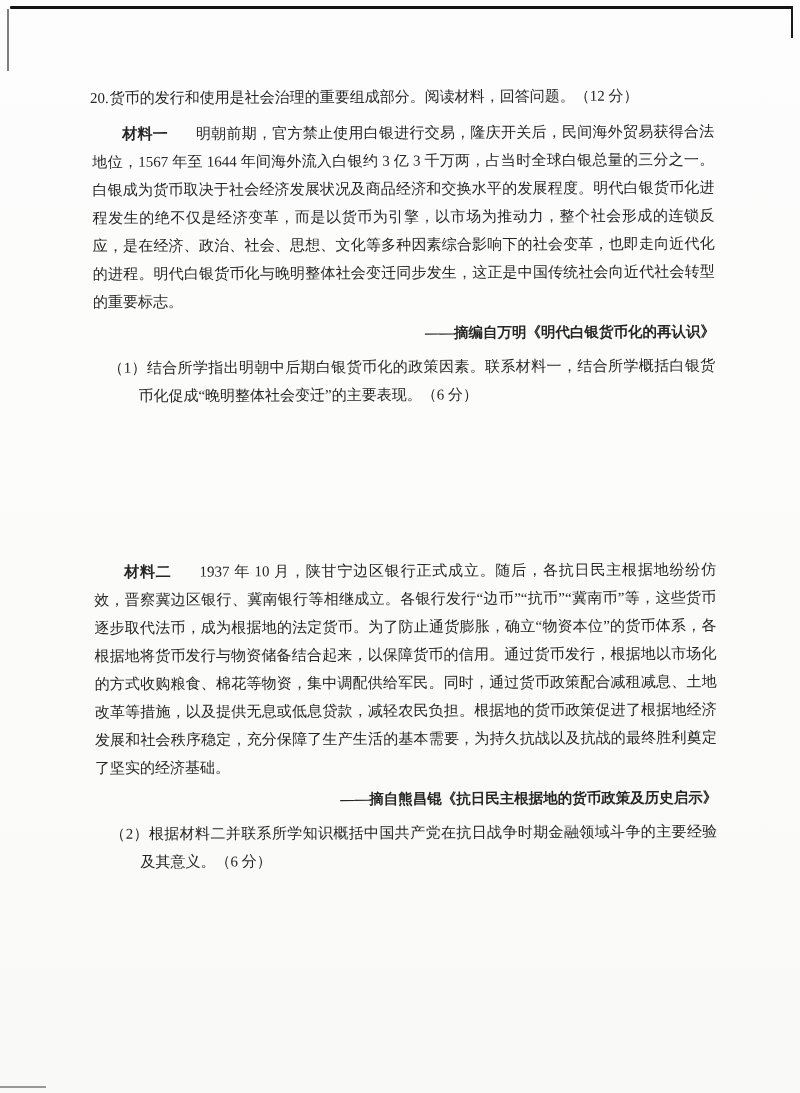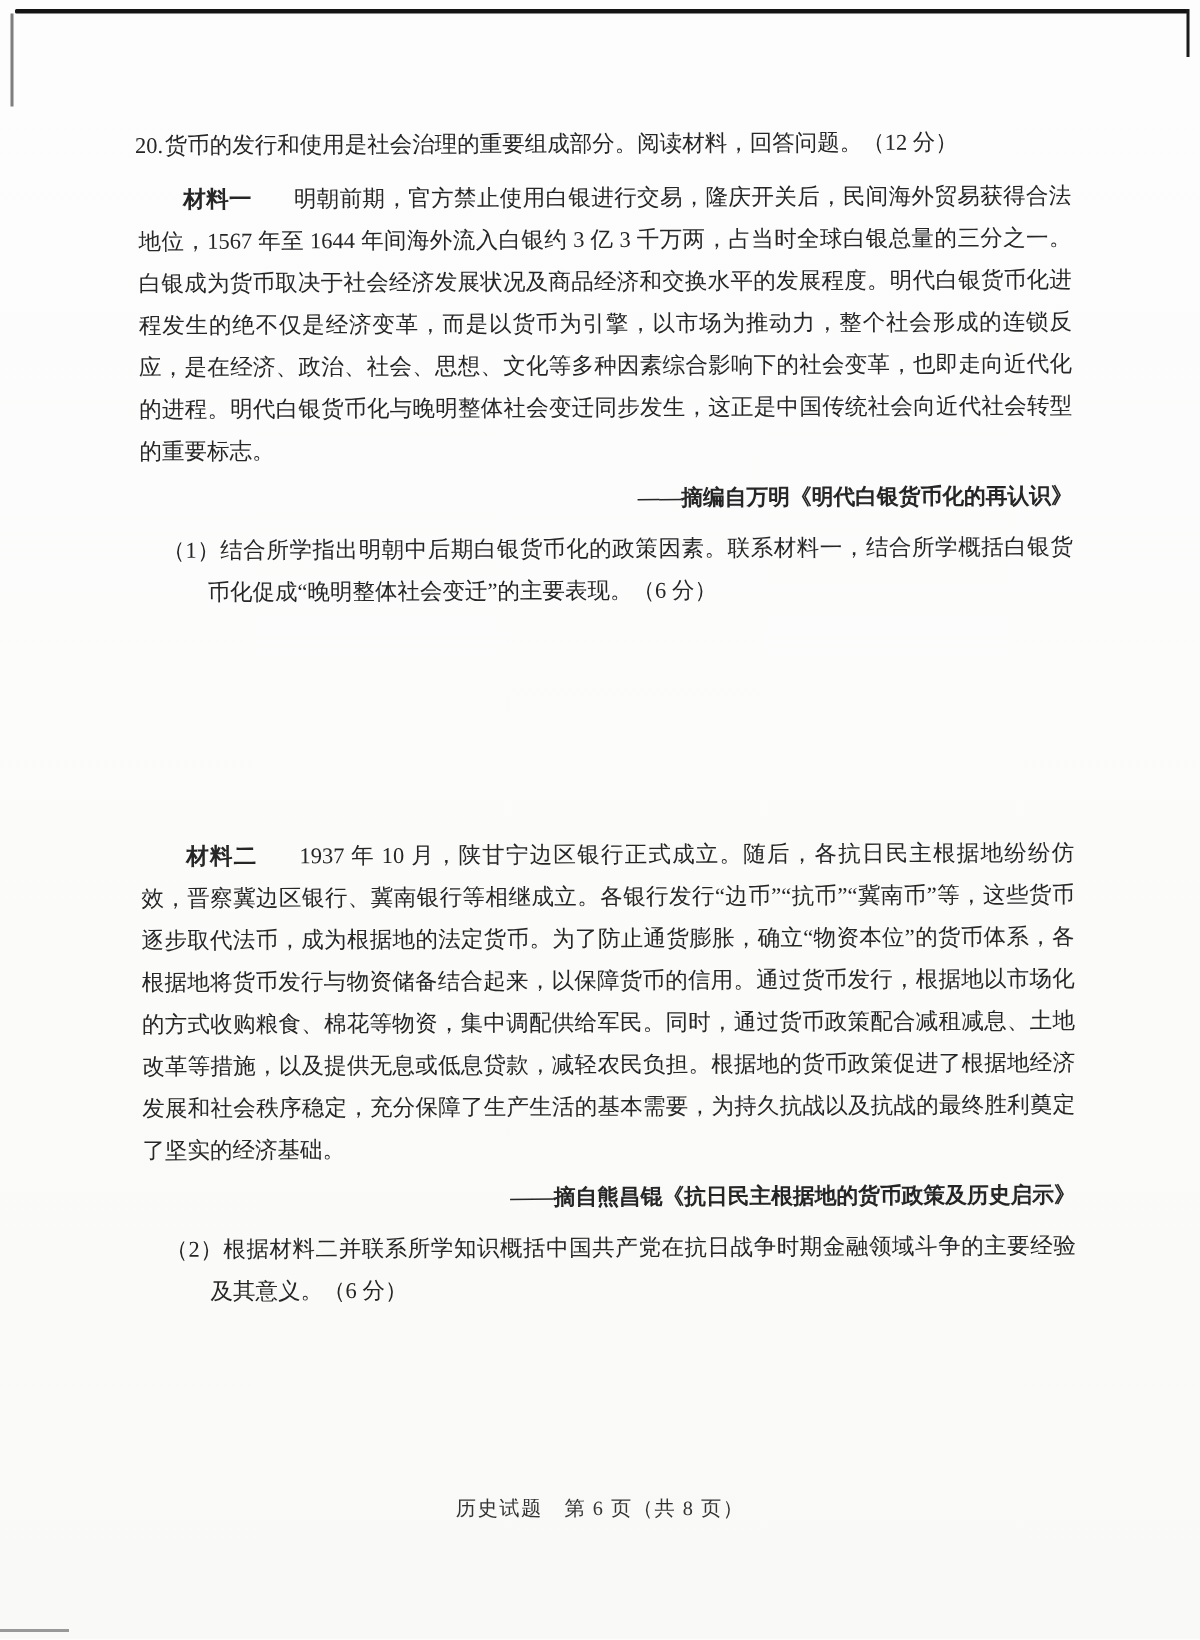--- a/index.html
+++ b/index.html
@@ -61,15 +61,14 @@
     <div class="answer-space"></div>
 
     <p class="material"><span class="material-label">材料二</span><span>1937 年 10 月，陕甘宁边区银行正式成立。随后，各抗日民主根据地纷纷仿效，晋察冀边区银行、冀南银行等相继成立。各银行发行“边币”“抗币”“冀南币”等，这些货币逐步取代法币，成为根据地的法定货币。为了防止通货膨胀，确立“物资本位”的货币体系，各根据地将货币发行与物资储备结合起来，以保障货币的信用。通过货币发行，根据地以市场化的方式收购粮食、棉花等物资，集中调配供给军民。同时，通过货币政策配合减租减息、土地改革等措施，以及提供无息或低息贷款，减轻农民负担。根据地的货币政策促进了根据地经济发展和社会秩序稳定，充分保障了生产生活的基本需要，为持久抗战以及抗战的最终胜利奠定了坚实的经济基础。</span></p>
 
     <p class="source">——摘自熊昌锟《抗日民主根据地的货币政策及历史启示》</p>
 
     <p class="subq">（2）根据材料二并联系所学知识概括中国共产党在抗日战争时期金融领域斗争的主要经验及其意义。（6 分）</p>
 
   </div>
 
-  <div class="footer">历史试题　第 6 页（共 8 页）</div>
 
 </div>
 
 </body></html>

